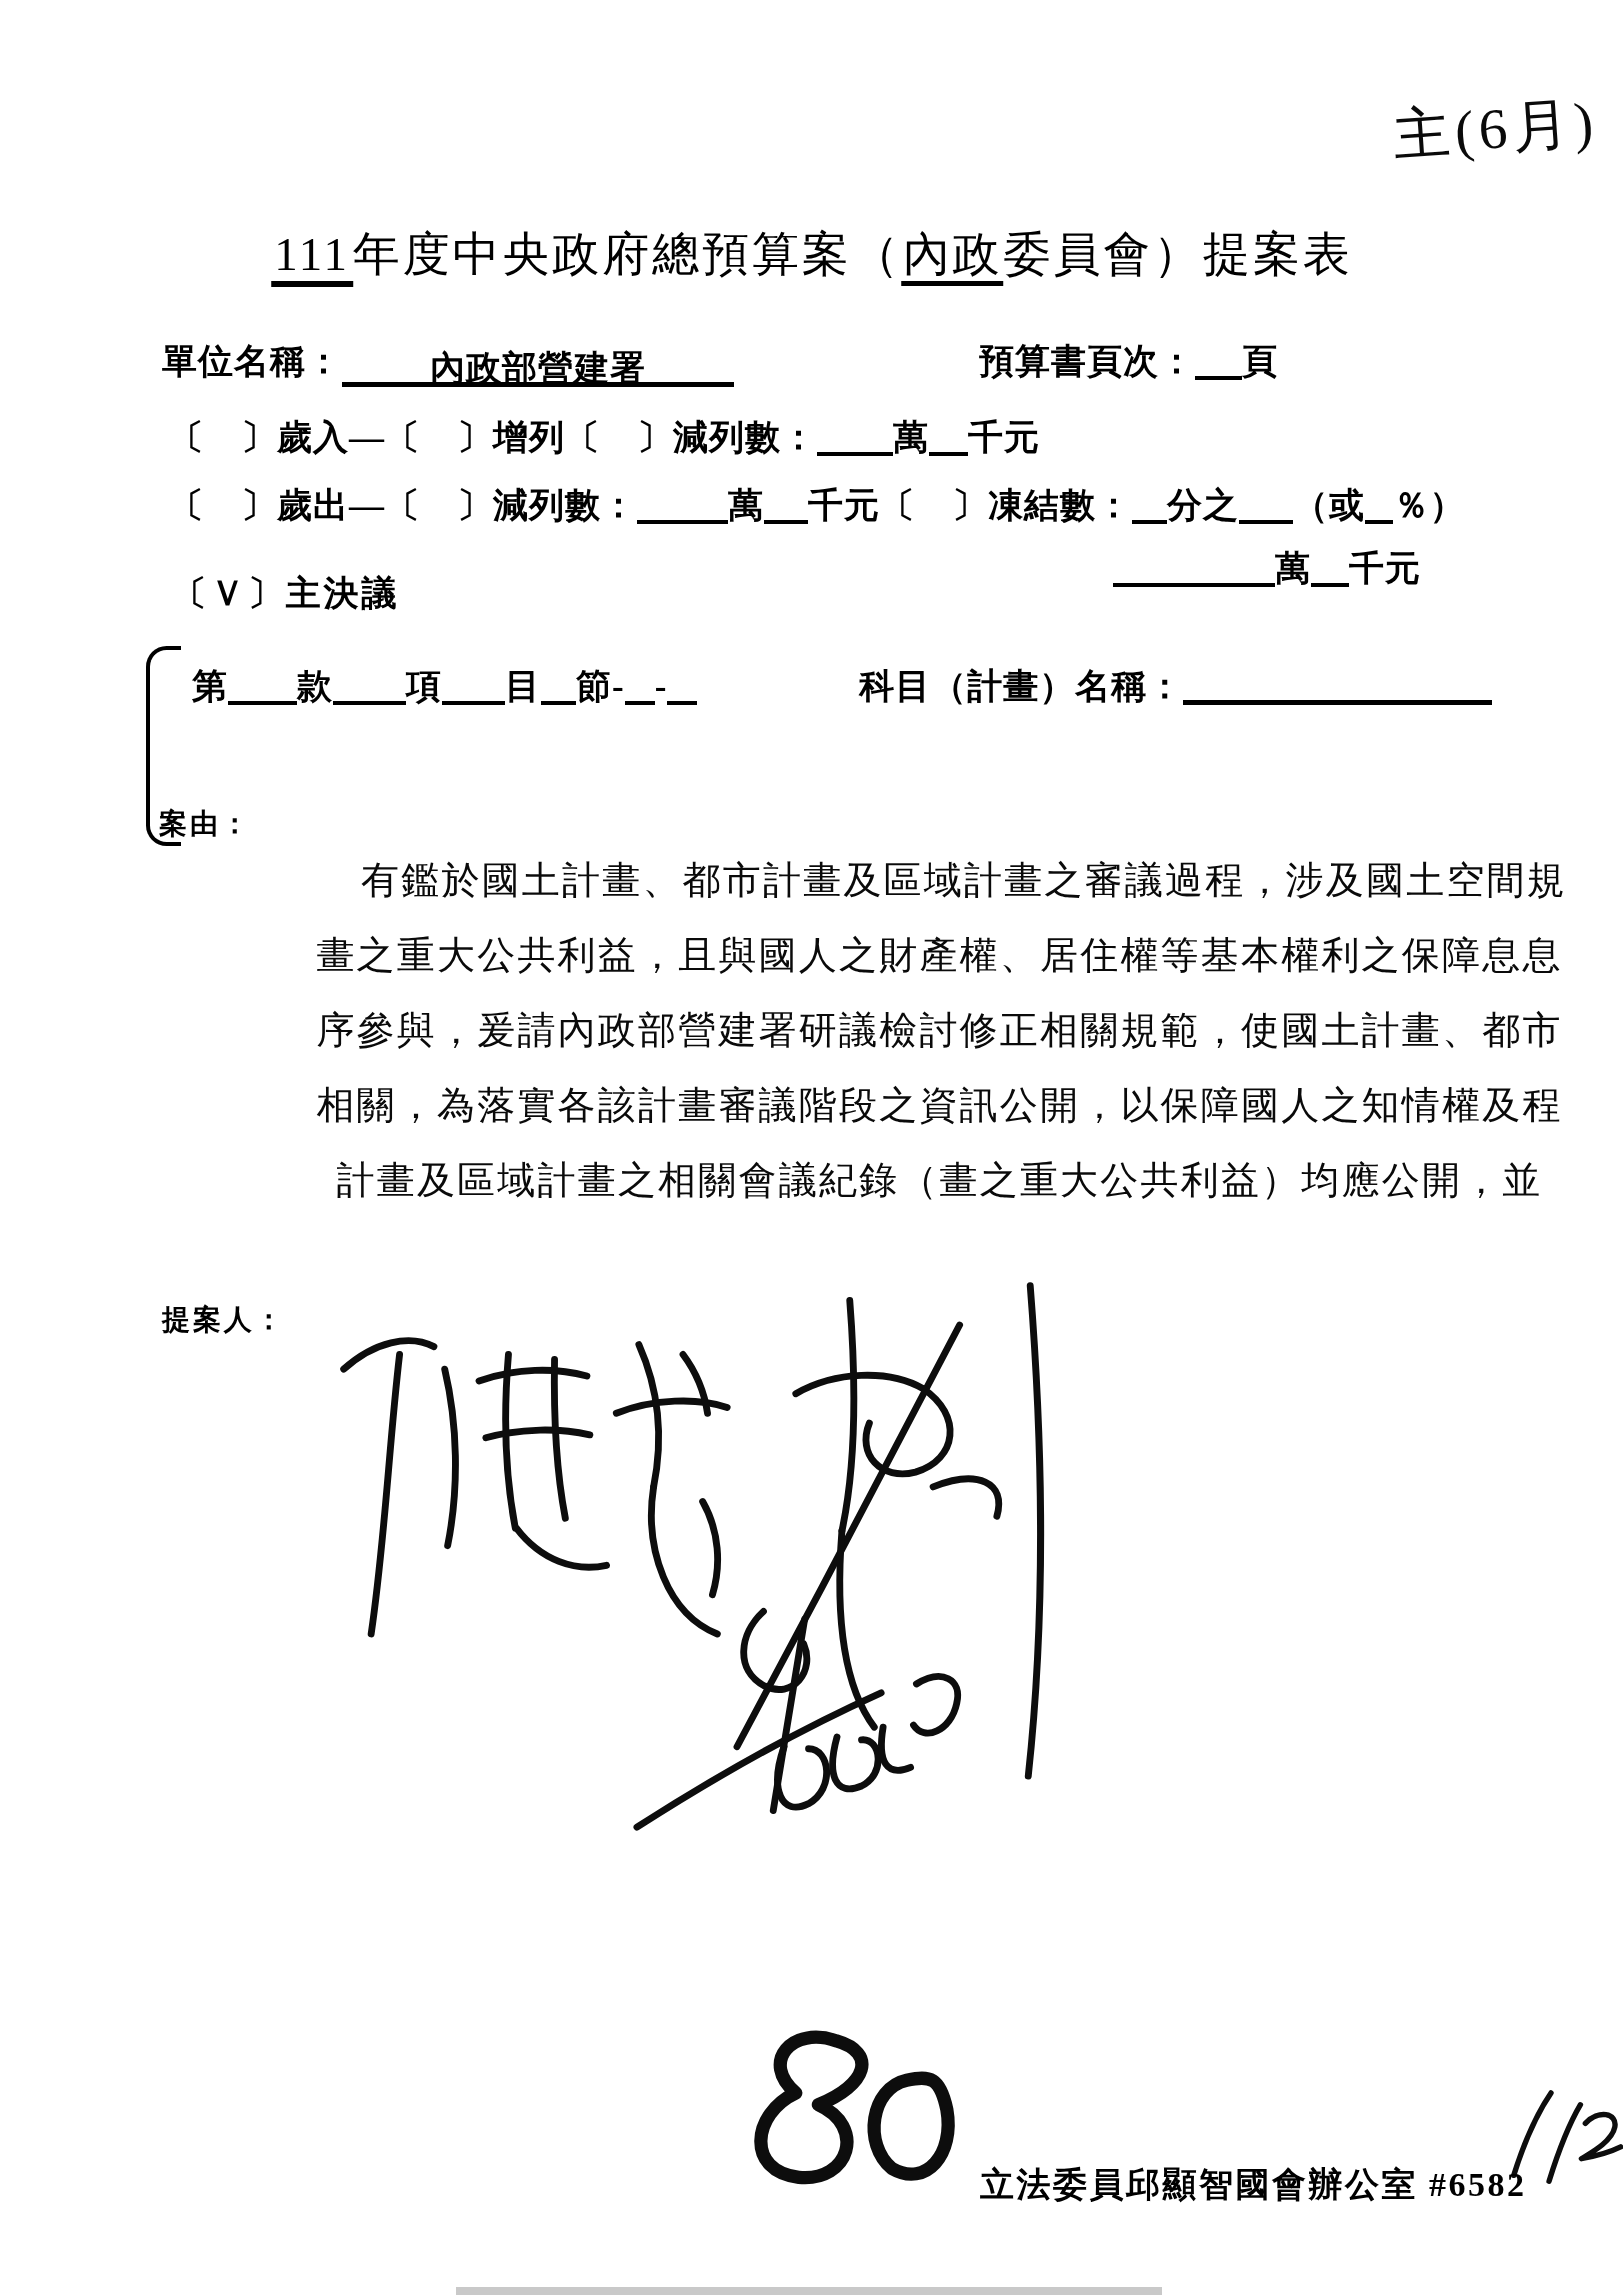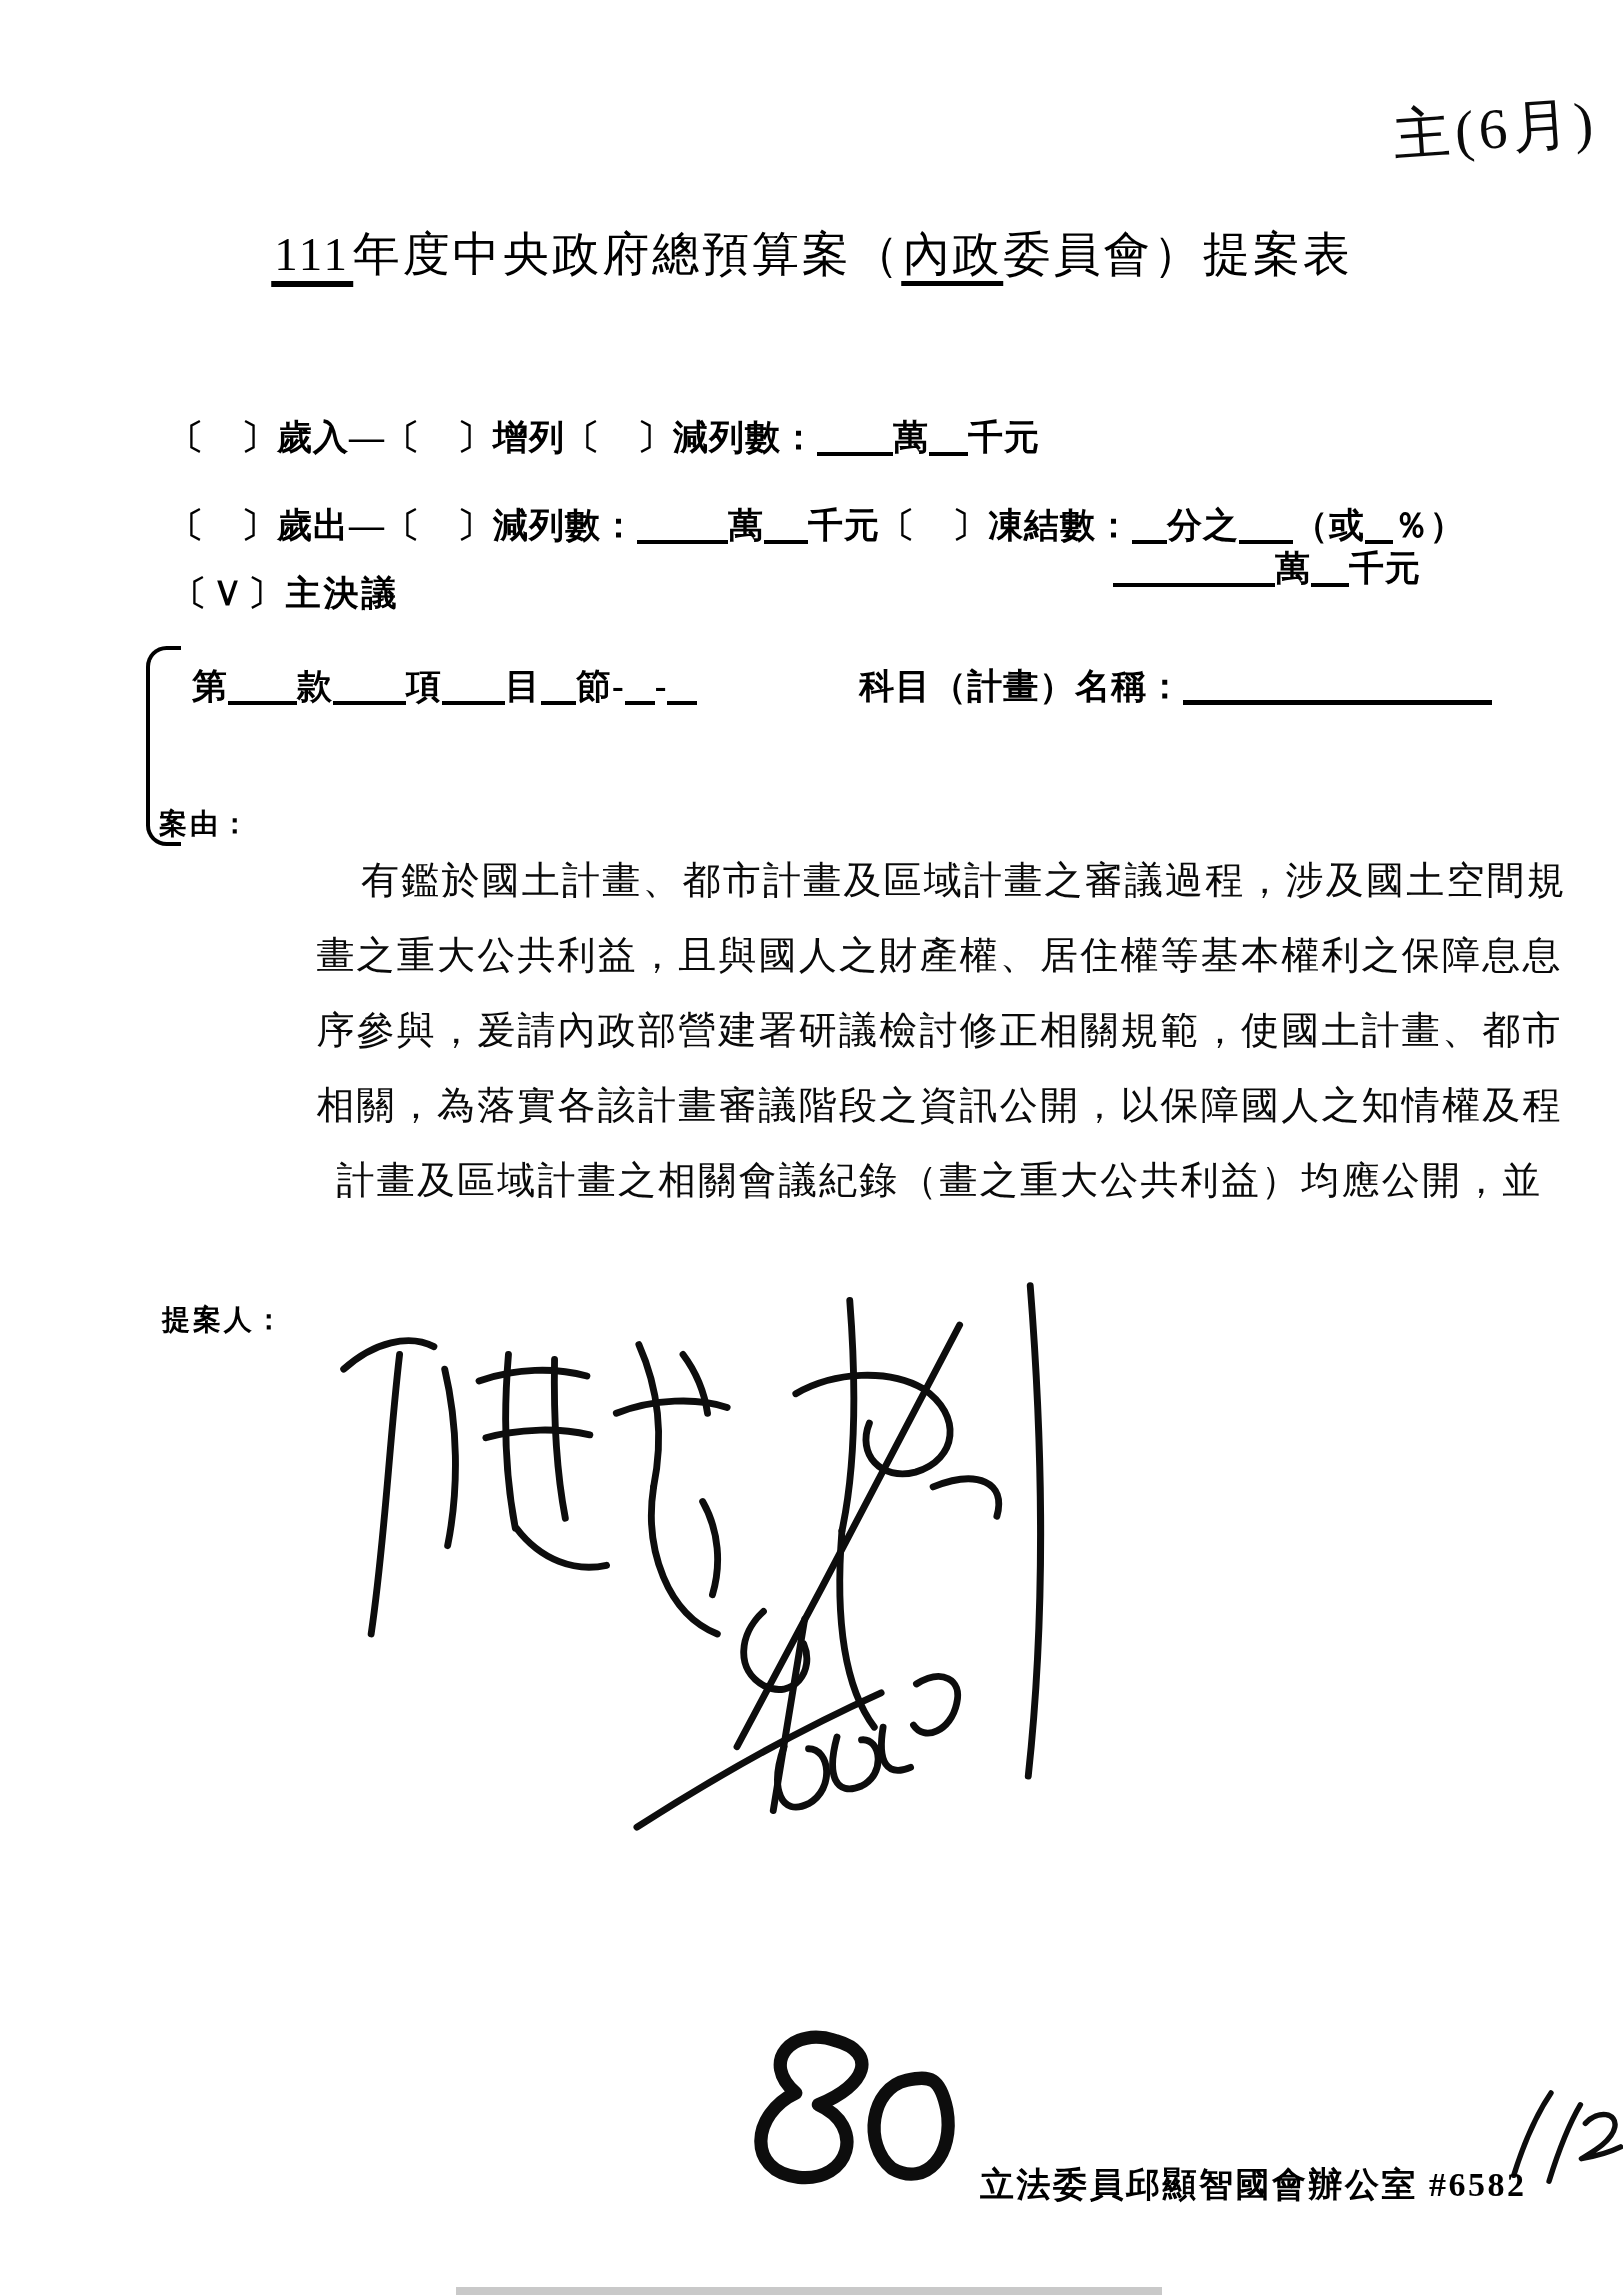--- a/index.html
+++ b/index.html
@@ -56,26 +56,29 @@
 <body>
 
 <div id="page">
 
   <div class="abs note" style="left:1393px;top:91px;">主(6月)</div>
 
   <div class="abs title" style="left:50%;top:223px;transform:translateX(-50%);">
     <span class="u-year">111</span><span>年度中央政府總預算案（</span><span class="u-comm">內政</span><span>委員會）提案表</span>
   </div>
 
+  <div class="abs formline" style="left:162px;top:338px;">
+    <span>單位名稱：</span><span class="blank thick fill-center" style="width:392px;">內政部營建署</span><span style="display:inline-block;width:245px;"></span><span>預算書頁次：</span><span class="blank" style="width:47px;"></span><span>頁</span>
+  </div>
 
   <div class="abs formline" style="left:169px;top:414px;">
     <span>〔　〕歲入—〔　〕增列〔　〕減列數：</span><span class="blank" style="width:76px;"></span><span>萬</span><span class="blank" style="width:39px;"></span><span>千元</span>
   </div>
 
-  <div class="abs formline" style="left:169px;top:502px;font-family:Liberation Serif, serif;">
+  <div class="abs formline" style="left:169px;top:482px;font-family:Liberation Serif, serif;">
     <span>〔　〕歲出—〔　〕減列數：</span><span class="blank" style="width:91px;"></span><span>萬</span><span class="blank" style="width:44px;"></span><span>千元</span><span>〔　〕凍結數：</span><span class="blank" style="width:35px;"></span><span>分之</span><span class="blank" style="width:54px;"></span><span>（或</span><span class="blank" style="width:28.4px;"></span><span>％）</span>
   </div>
 
   <div class="abs formline" style="left:1113px;top:545px;">
     <span class="blank" style="width:162px;"></span><span>萬</span><span class="blank" style="width:38px;"></span><span>千元</span>
   </div>
 
   <div class="abs formline" style="left:172px;top:570px;letter-spacing:2.9px;">
     <span>〔Ｖ〕</span><span>主決議</span>
   </div>

